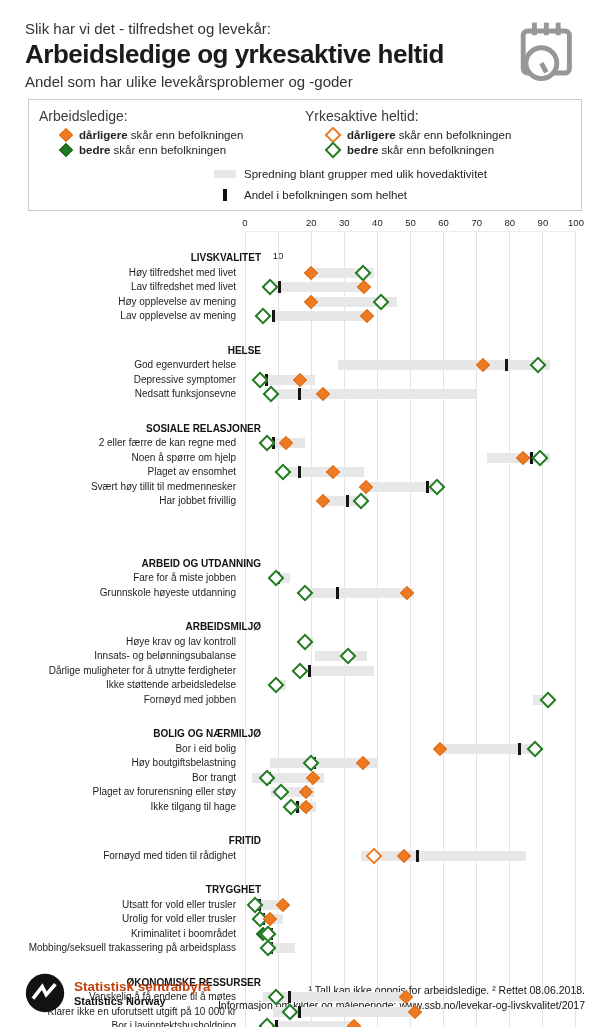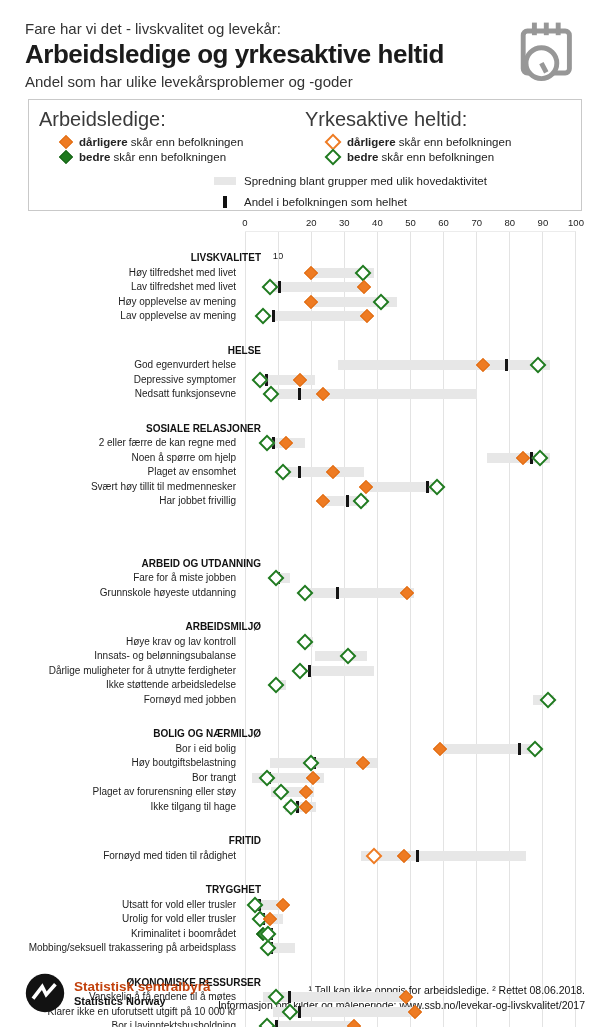--- a/index.html
+++ b/index.html
@@ -10,21 +10,21 @@
   .header{padding:20px 25px 0 25px;position:relative;}
   .kicker{font-size:15px;color:#333;}
   .title{font-size:26px;font-weight:bold;color:#1b1b1b;letter-spacing:-0.5px;margin:2px 0 3px 0;}
   .subtitle{font-size:15px;color:#333;}
   .hicon{position:absolute;right:28px;top:16px;width:70px;height:72px;}
 
   
   .legendbox{margin:9px 28px 0 28px;border:1px solid #c9c9c9;padding:8px 10px 10px 10px;height:92px;box-sizing:content-box;}
   .lg-cols{display:flex;}
   .lg-col{width:50%;}
-  .lg-title{font-size:20px;color:#3a3a3a;margin-bottom:5px;}
+  .lg-title{font-size:14px;color:#3a3a3a;margin-bottom:5px;}
   .lg-item{display:flex;align-items:center;font-size:11.5px;color:#222;margin:3px 0 3px 22px;}
   .lg-item .txt b{font-weight:bold;}
   .lg-bottom{margin-top:7px;margin-left:175px;}
   .lg-brow{display:flex;align-items:center;font-size:11.5px;color:#222;margin-top:9px;}
   .swatch-bar{width:22px;height:8px;background:#e7e7e7;margin-right:8px;flex:none;}
   .swatch-tick{width:4px;height:12px;background:#111;margin:0 17px 0 9px;flex:none;}
 
   
   .dm{width:8px;height:8px;transform:rotate(45deg);flex:none;display:inline-block;}
   .dm.filled.orange{background:#ee7b23;border:1px solid #e06d14;}
@@ -62,21 +62,21 @@
   .brand-name{font-size:13.5px;font-weight:bold;color:#c2410c;line-height:1.15;}
   .brand-sub{font-size:11px;font-weight:bold;color:#111;}
   .fnotes{text-align:right;font-size:10.5px;color:#111;line-height:1.45;}
 </style>
 </head>
 <body>
 
 <div class="page">
 
   <div class="header">
-    <div class="kicker">Fare har vi det - livskvalitet og levekår:</div>
+    <div class="kicker">Slik har vi det - tilfredshet og levekår:</div>
     <div class="title">Arbeidsledige og yrkesaktive heltid</div>
     <div class="subtitle">Andel som har ulike levekårsproblemer og -goder</div>
     <div class="hicon">
       <svg viewBox="0 0 100 100" width="70" height="72">
         <g fill="none" stroke="#979797" stroke-width="7">
           <rect x="16" y="20" width="66" height="60" rx="6"></rect>
           <line x1="32" y1="8" x2="32" y2="26"></line>
           <line x1="49" y1="8" x2="49" y2="26"></line>
           <line x1="66" y1="8" x2="66" y2="26"></line>
           <circle cx="42" cy="66" r="22" fill="#fff"></circle>

